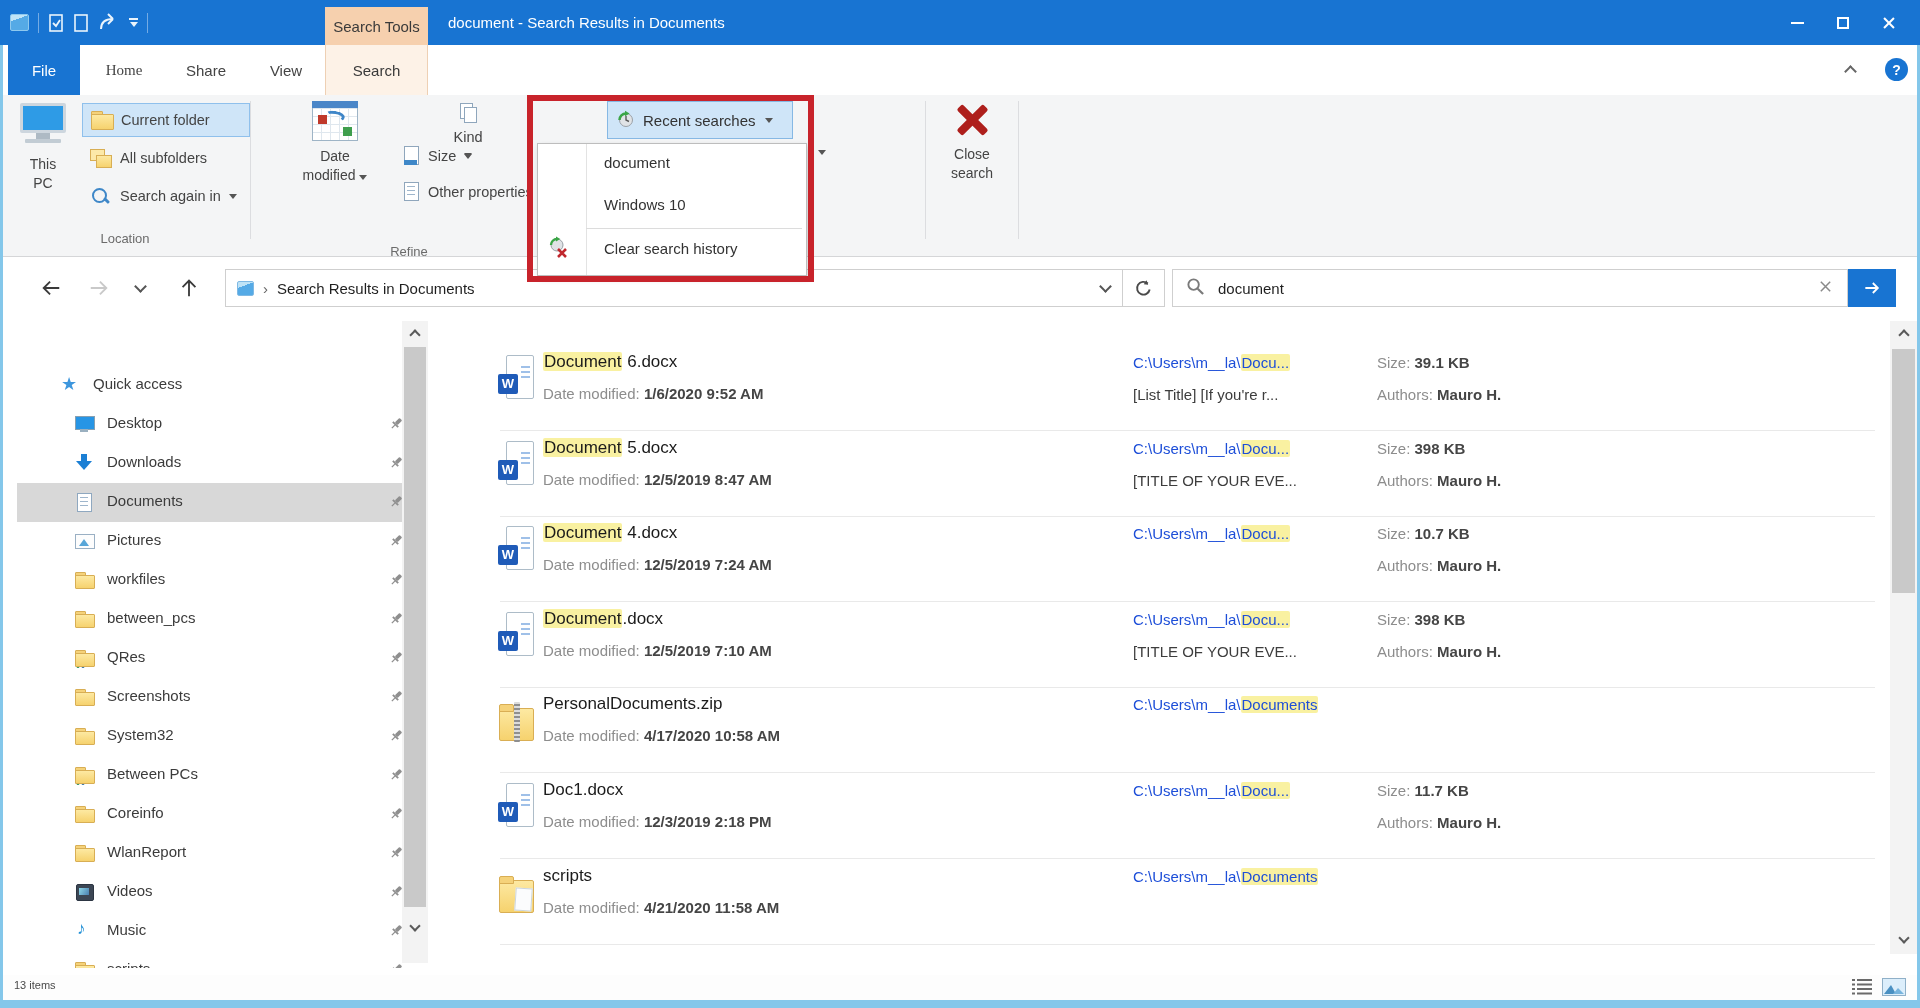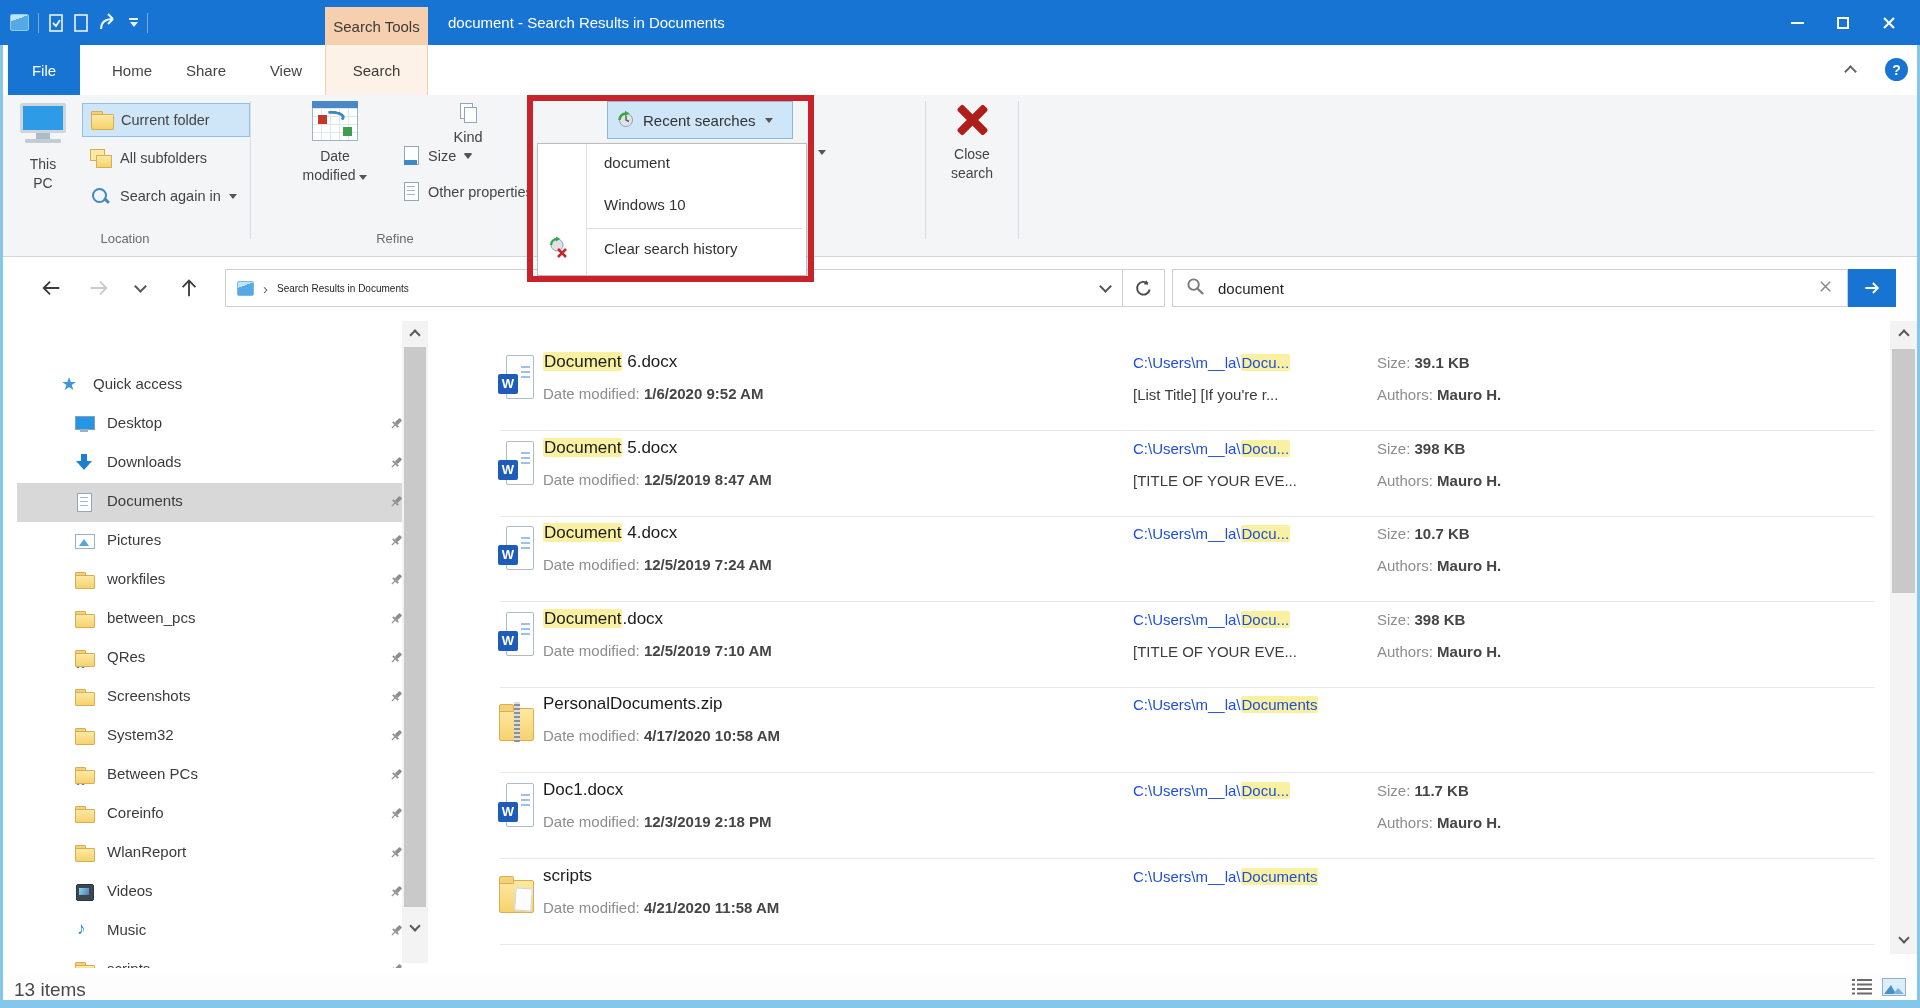--- a/index.html
+++ b/index.html
@@ -22,21 +22,21 @@
   .wc-min .g { width:13px; height:2px; background:#fff; }
   .wc-max .g { width:12px; height:12px; border:2px solid #fff; }
   .wc-close .g { position:relative; width:14px; height:14px; }
   .wc-close .g::before,.wc-close .g::after { content:""; position:absolute; left:6px; top:0; width:2px; height:14px; background:#fff; }
   .wc-close .g::before { transform:rotate(45deg); } .wc-close .g::after { transform:rotate(-45deg); }
 
   
   .tabrow { position:absolute; left:0; top:45px; width:1920px; height:50px; background:#fff; }
   .tab { position:absolute; top:0; height:50px; display:flex; align-items:center; justify-content:center; font-size:15px; color:#444; }
   .tab-file { left:8px; width:72px; background:#1874d2; color:#fff; }
-  .tab-home { left:100px; width:64px; } .tab-share { left:174px; width:64px; } .tab-view { left:256px; width:60px; }
+  .tab-home { left:92px; width:64px;font-family:Liberation Serif, serif; } .tab-share { left:174px; width:64px; } .tab-view { left:256px; width:60px; }
   .tab-search { left:325px; width:103px; background:#fdf2e7; border-left:1px solid #eed0b4; border-right:1px solid #eed0b4; color:#3a3a3a; }
   .rib-collapse { position:absolute; right:62px; top:18px; width:12px; height:12px; }
   .rib-collapse i { display:block; width:9px; height:9px; border-left:2px solid #666; border-top:2px solid #666; transform:rotate(45deg); margin-top:4px; }
   .help-btn { position:absolute; right:12px; top:13px; width:23px; height:23px; border-radius:50%; background:#1874d2; color:#fff; font-size:14px; font-weight:bold; display:flex; align-items:center; justify-content:center; }
 
   
   .ribbon { position:absolute; left:0; top:95px; width:1920px; height:162px; background:#f4f5f6; border-bottom:1px solid #d5d6d8; }
   .rgsep { position:absolute; top:6px; height:138px; width:1px; background:#dcdde0; }
   .glabel { position:absolute; top:136px; font-size:13px; color:#6b6b6b; text-align:center; }
   .bigbtn { position:absolute; top:6px; display:flex; flex-direction:column; align-items:center; }
@@ -81,21 +81,21 @@
   .ic-closex::before { transform:rotate(45deg); } .ic-closex::after { transform:rotate(-45deg); }
   .hidden-caret { position:absolute; left:818px; top:55px; }
 
   
   .addrbar { position:absolute; left:0; top:257px; width:1920px; height:62px; background:#fff; }
   .navbtn { position:absolute; top:15px; width:34px; height:32px; display:flex; align-items:center; justify-content:center; }
   .chev-dn { width:9px; height:9px; border-right:2px solid #555; border-bottom:2px solid #555; transform:rotate(45deg); margin-top:-4px; }
   .bc-box { position:absolute; left:225px; top:12px; width:898px; height:38px; border:1px solid #cfcfcf; background:#fff; display:flex; align-items:center; }
   .bc-cube { width:17px; height:15px; margin-left:11px; border-radius:2px; background:linear-gradient(160deg,#bfe3f7 0 32%,#55aae6 32% 100%); border:1px solid #7fb9e4; }
   .bc-sep { color:#666; font-size:15px; margin:0 9px; }
-  .bc-label { font-size:10px; color:#1f1f1f; }
+  .bc-label { font-size:15px; color:#1f1f1f; }
   .bc-dd { margin-left:auto; width:34px; height:100%; display:flex; align-items:center; justify-content:center; }
   .refresh-btn { position:absolute; left:1123px; top:12px; width:42px; height:38px; border:1px solid #cfcfcf; border-left:none; display:flex; align-items:center; justify-content:center; }
   .search-box { position:absolute; left:1172px; top:12px; width:676px; height:38px; border:1px solid #cfcfcf; display:flex; align-items:center; }
   .sb-text { font-size:15px; color:#1f1f1f; margin-left:13px; flex:1; }
   .sb-clear { margin-right:14px; }
   .go-btn { position:absolute; left:1848px; top:12px; width:48px; height:38px; background:#1874d2; display:flex; align-items:center; justify-content:center; }
 
   
   .main { position:absolute; left:0; top:319px; width:1920px; height:656px; background:#fff; }
   .sidebar { position:absolute; left:0; top:0; width:402px; height:649px; overflow:hidden; }
@@ -148,21 +148,21 @@
   .fdate,.fpath,.fdesc,.fsize,.fauth { position:absolute; font-size:15px; white-space:nowrap; }
   .fdate { left:141px; top:40px; color:#8d8d8d; }
   .fdate b,.fsize b,.fauth b { color:#454545; font-weight:600; }
   .fpath { left:731px; top:9px; color:#1d4ed8; }
   .fdesc { left:731px; top:41px; color:#3d3d3d; }
   .fsize { left:975px; top:9px; color:#8d8d8d; }
   .fauth { left:975px; top:41px; color:#8d8d8d; }
 
   
   .statusbar { position:absolute; left:0; top:975px; width:1920px; height:25px; background:#fdfdfd; }
-  .sb-count { position:absolute; left:14px; top:4px; font-size:19px; color:#4a4a4a; }
+  .sb-count { position:absolute; left:14px; top:4px; font-size:11px; color:#4a4a4a; }
   .sb-views { position:absolute; right:14px; top:3px; display:flex; gap:10px; }
   .edge { position:absolute; background:#84c7ea; }
 
   
   .rs-button { position:absolute; left:607px; top:101px; width:186px; height:38px; background:#cfe5f8; border:1px solid #86b8e4; display:flex; align-items:center; z-index:55; }
   .rs-button .lbl { font-size:15px; color:#333; margin-left:7px; }
   .rs-button .caret { margin-left:9px; }
   .rs-panel { position:absolute; left:537px; top:143px; width:270px; height:133px; background:#fff; border:1px solid #bdbdbd; box-shadow:2px 3px 6px rgba(0,0,0,.18); z-index:55; }
   .rs-gutter { position:absolute; left:48px; top:0; bottom:0; width:1px; background:#e3e3e3; }
   .rs-item { position:absolute; left:66px; font-size:15px; color:#333; white-space:nowrap; }
@@ -274,21 +274,21 @@
     </div>
     <div class="smallbtn" style="left:394px;top:44px;width:140px;">
       <span class="ic-page sz"></span>
       <span>Size</span>
       <span class="caret"></span>
     </div>
     <div class="smallbtn" style="left:394px;top:80px;width:140px;">
       <span class="ic-page pr"></span>
       <span>Other properties</span>
     </div>
-    <div class="glabel" style="left:250px;width:290px;">Refine</div>
+    <div class="glabel" style="left:264px;width:290px;margin-top:13px;">Refine</div>
 
     <span class="caret hidden-caret"></span>
 
     <div class="rgsep" style="left:925px;"></div>
     <div class="bigbtn" style="left:934px;width:76px;">
       <span class="ic-closex"></span>
       <span class="lbl">Close</span>
       <span class="lbl">search</span>
     </div>
     <div class="rgsep" style="left:1018px;"></div>

